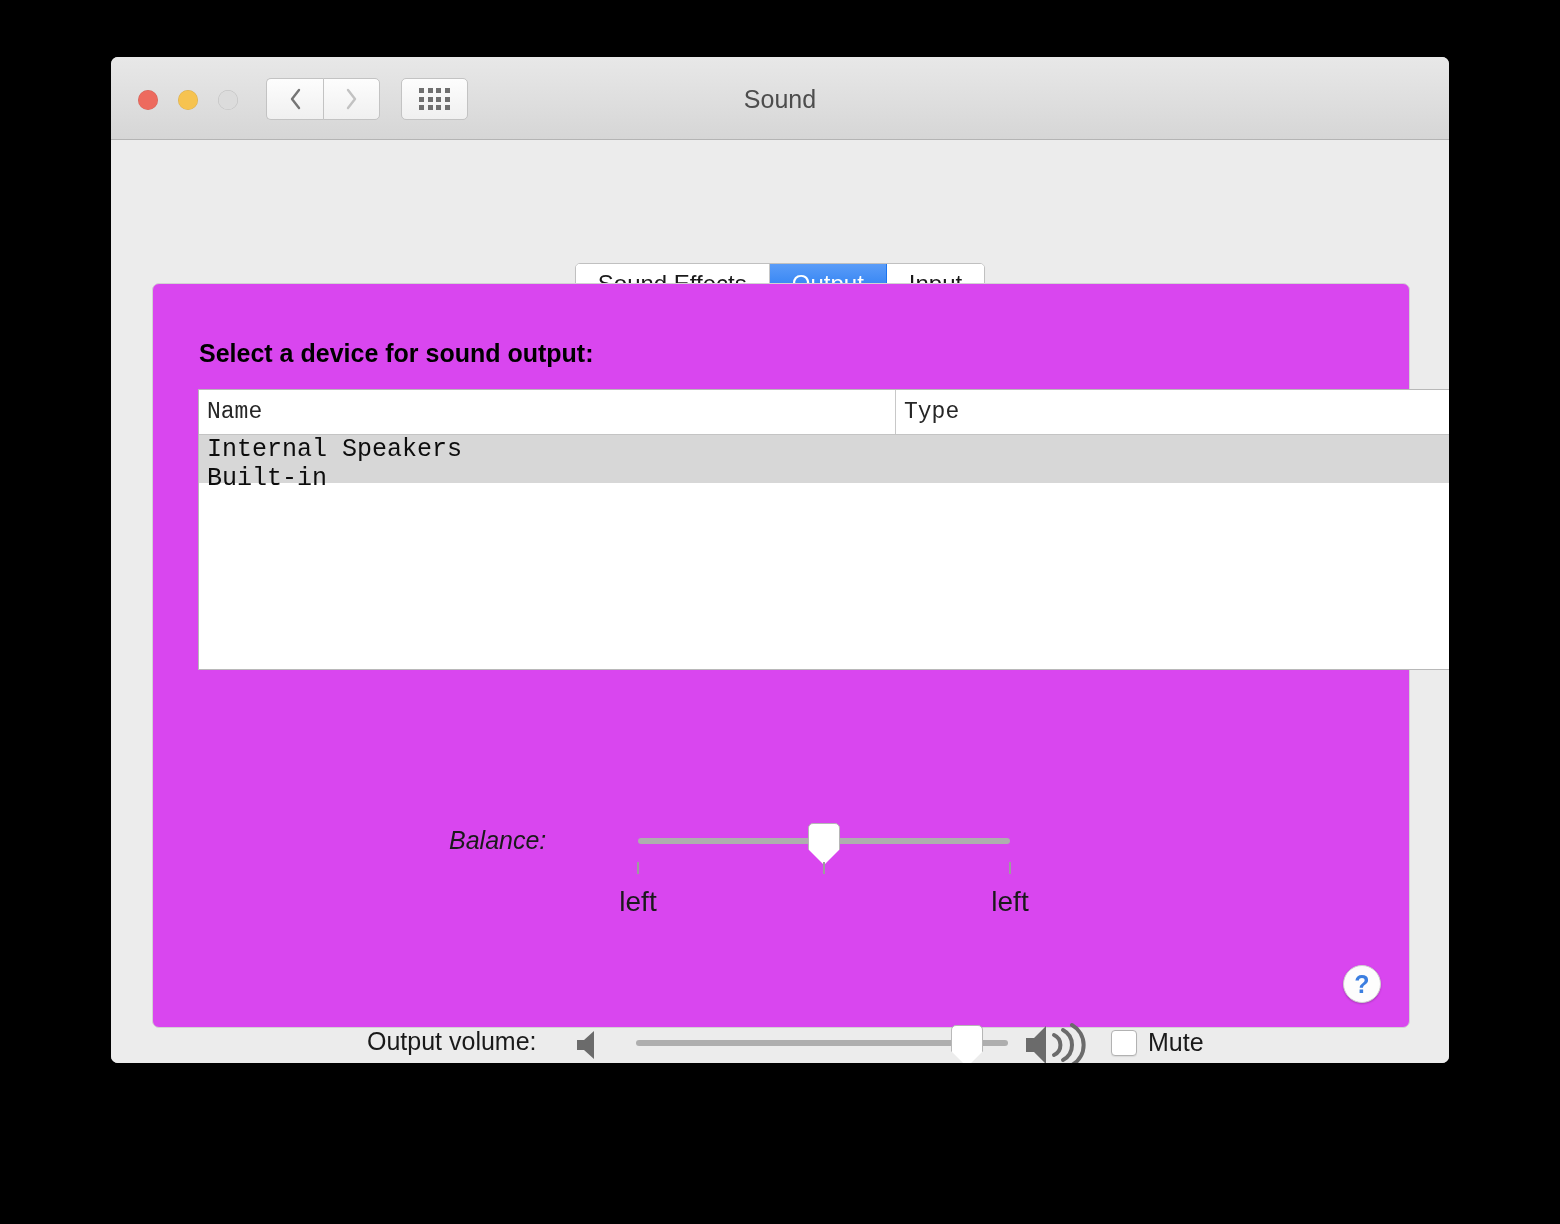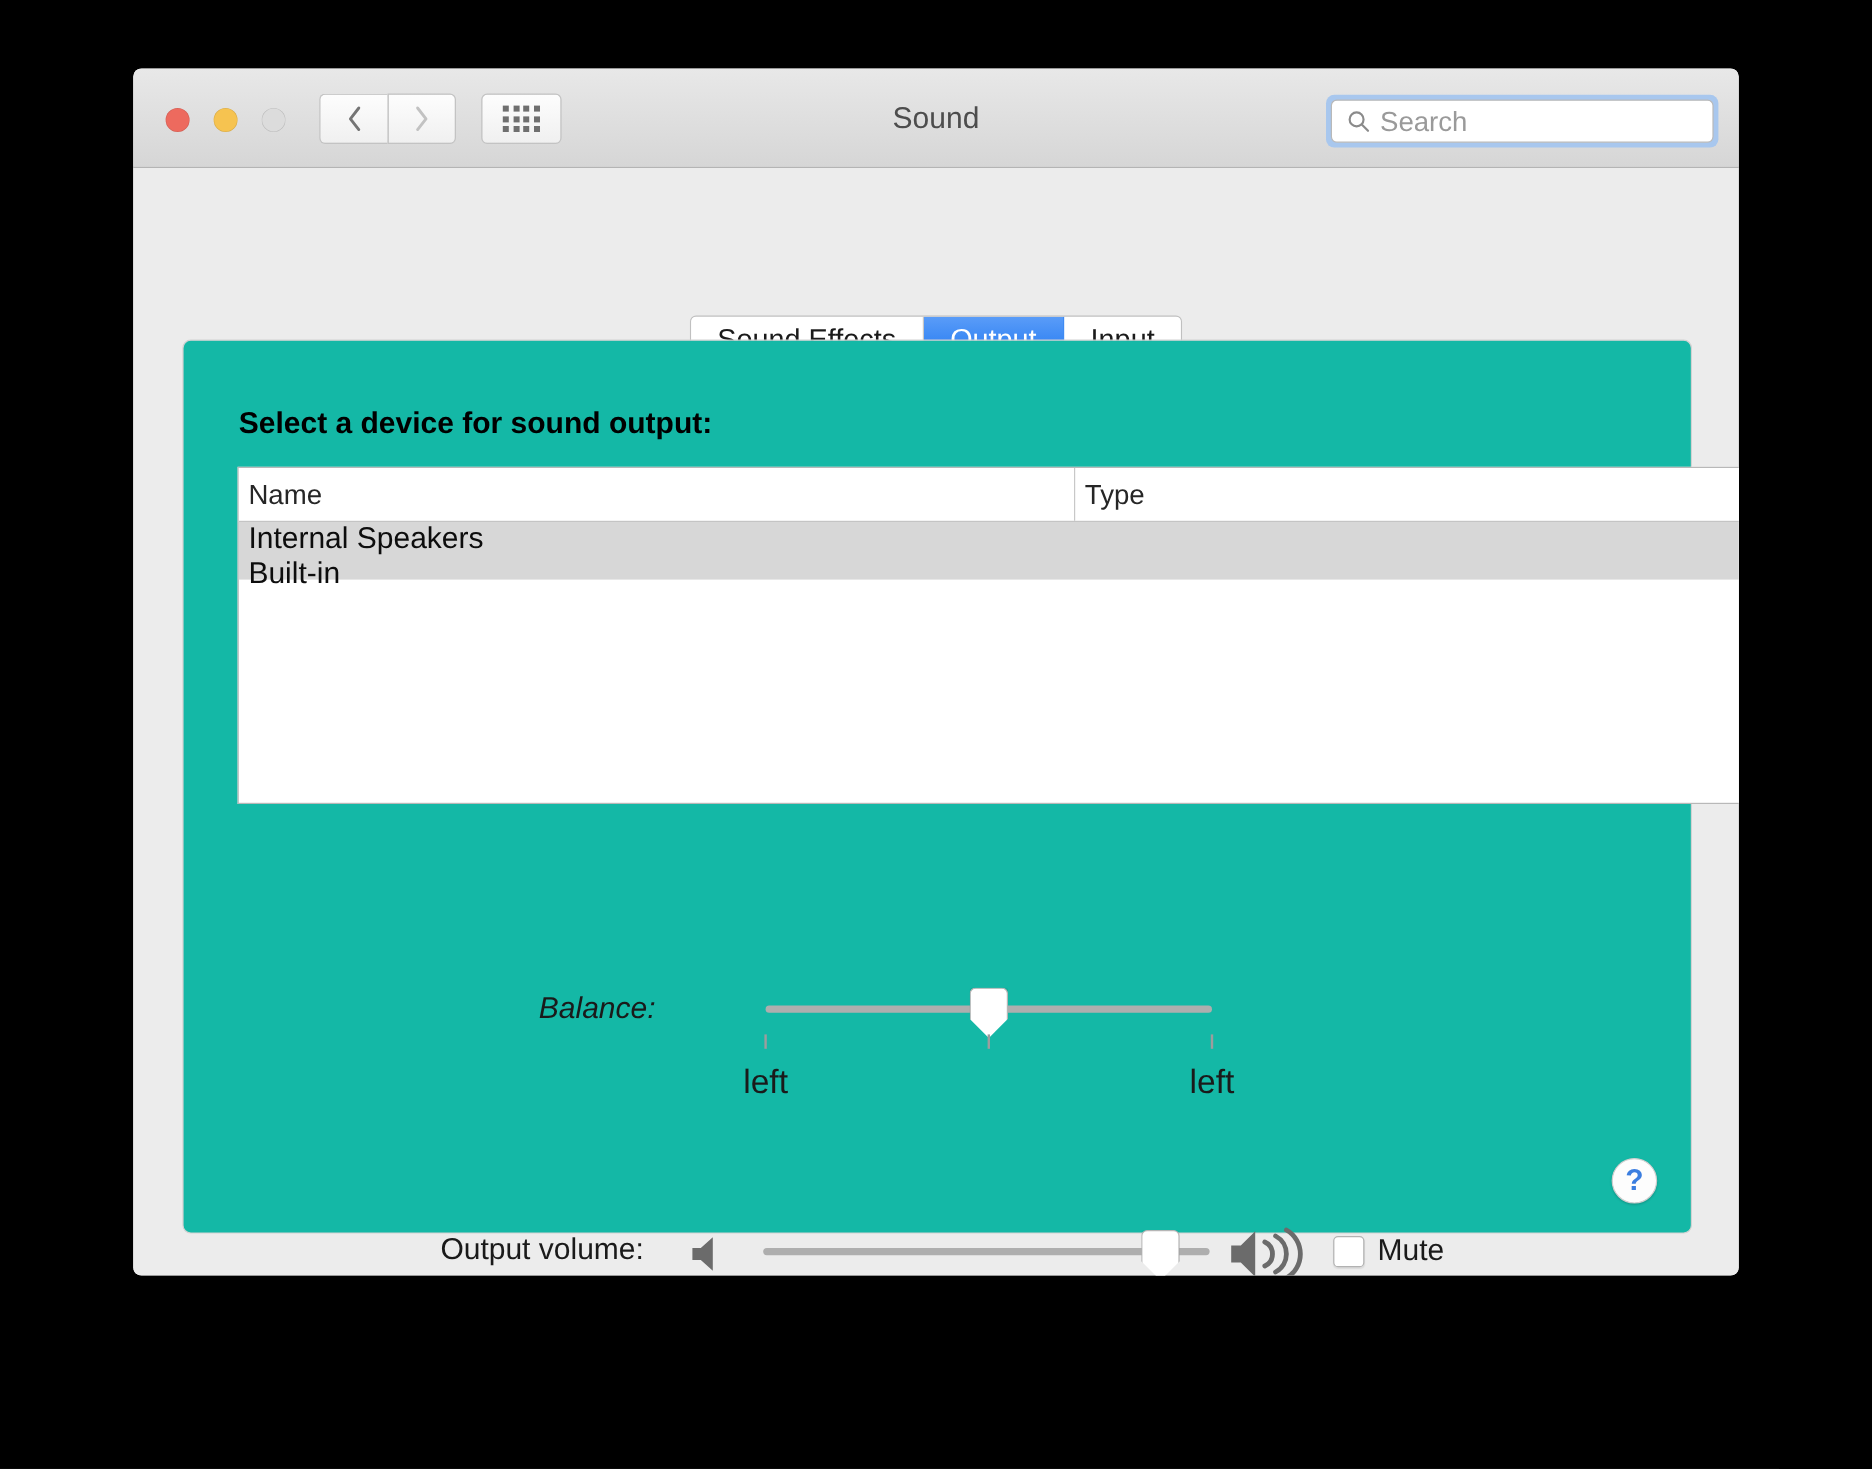--- a/index.html
+++ b/index.html
@@ -140,38 +140,39 @@
     background: linear-gradient(to bottom, #5a9cf8 0%, #1a74f0 100%);
     color: #ffffff;
     border-right-color: #1a74f0;
   }
 
   
   #panel {
     position: absolute;
     left: 41px; top: 143px;
     width: 1258px; height: 745px;
-    background: #14b8a6;
+    background: #d946ef;
     border: 1px solid #d2d2d2;
     border-radius: 7px;
   }
 
   .panel-heading {
     position: absolute;
     left: 46px; top: 55px;
     font-size: 25px; font-weight: bold; color: #000;
   }
 
   
   .device-table {
     position: absolute;
     left: 45px; top: 105px;
     width: 1308px; height: 281px;
     background: #ffffff;
     border: 1px solid #b8b8b8;
+    font-family: Liberation Mono, monospace;
   }
   .dt-header {
     display: flex;
     height: 45px;
     border-bottom: 1px solid #c4c4c4;
     background: #ffffff;
   }
   .dt-th {
     font-size: 23px; color: #262626;
     display: flex; align-items: center;
@@ -299,29 +300,20 @@
           <i></i>
         <i></i>
           <i></i>
           <i></i>
           <i></i>
       </div>
     </div>
 
     <div id="win-title">Sound</div>
 
-    <div class="search-wrap">
-      <div class="search-field">
-        <svg class="search-icon" viewBox="0 0 20 20">
-          <circle cx="8.5" cy="8.5" r="5.8"></circle>
-          <line x1="12.8" y1="12.8" x2="18" y2="18"></line>
-        </svg>
-        <span class="search-ph">Search</span>
-      </div>
-    </div>
   </div>
 
   <div id="body">
 
     <div id="tabbar">
       <div class="seg">
         <div class="seg-item">Sound Effects</div>
         <div class="seg-item active">Output</div>
         <div class="seg-item">Input</div>
       </div>

